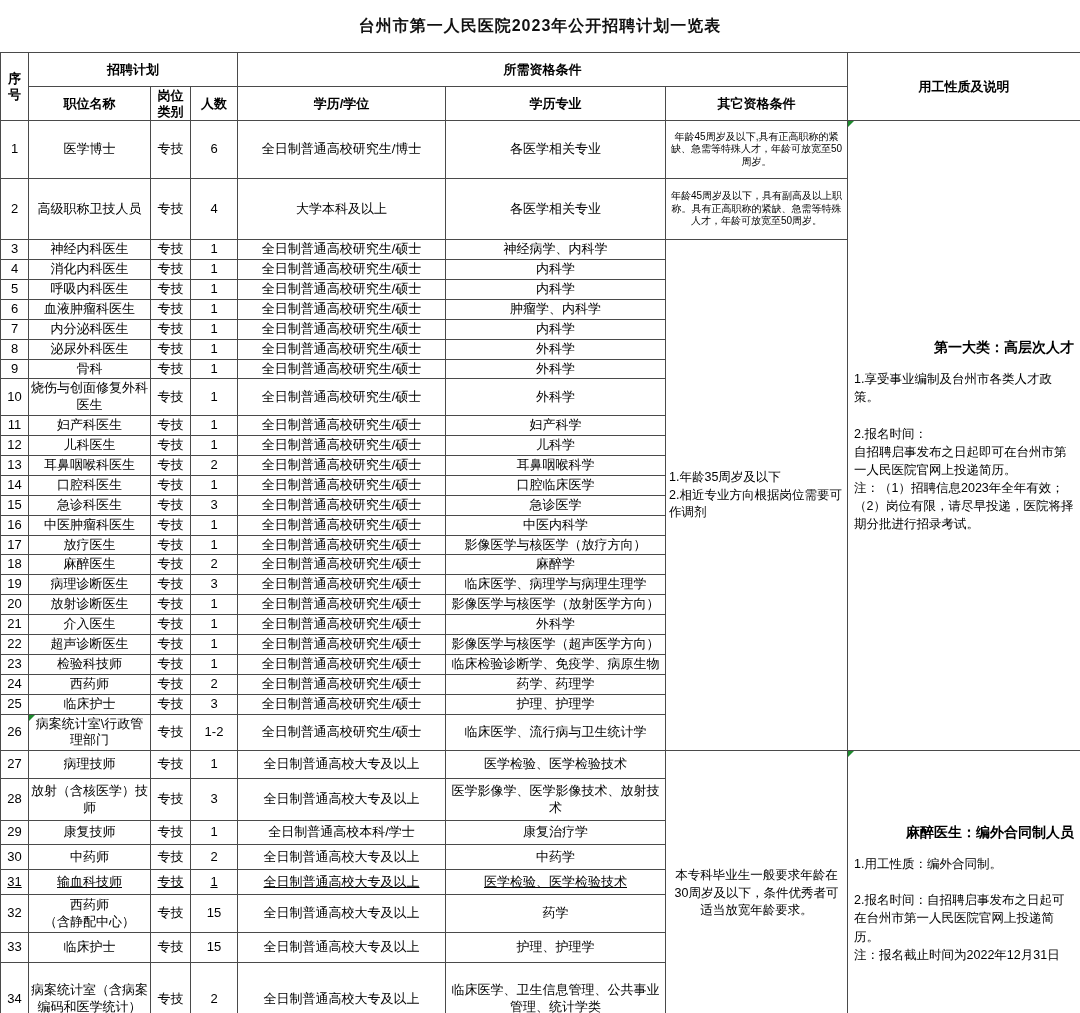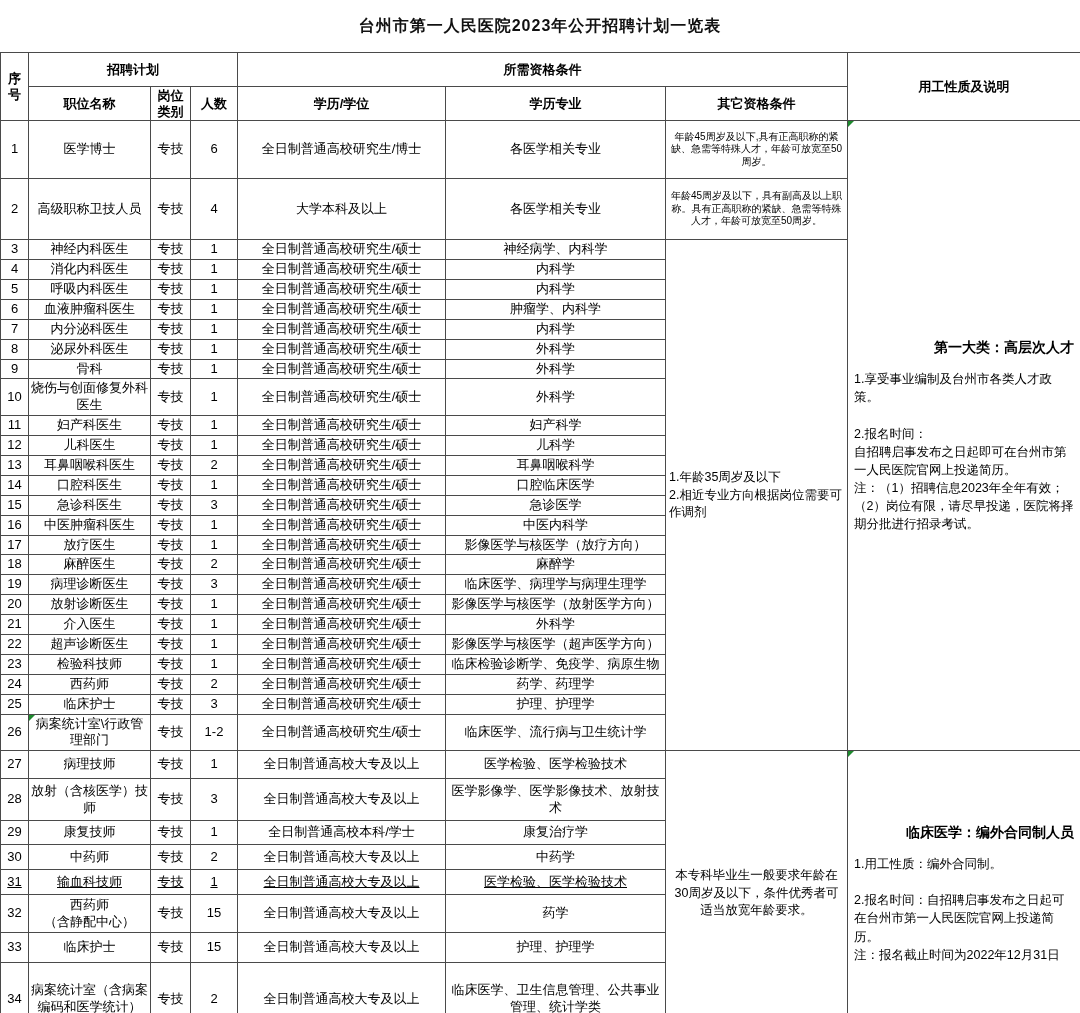--- a/index.html
+++ b/index.html
@@ -293,21 +293,21 @@
           <td class="c-major">临床医学、流行病与卫生统计学</td>
         </tr>
         <tr style="height: 28px;">
           <td class="c-no">27</td>
           <td class="c-position">病理技师</td>
           <td class="c-category">专技</td>
           <td class="c-count">1</td>
           <td class="c-degree">全日制普通高校大专及以上</td>
           <td class="c-major">医学检验、医学检验技术</td>
           <td class="c-other-merged centered" rowspan="8">本专科毕业生一般要求年龄在30周岁及以下，条件优秀者可适当放宽年龄要求。</td>
-          <td class="c-nature" rowspan="8"><div class="nature-heading">临床医学：编外合同制人员</div><div class="nature-body">1.用工性质：编外合同制。
+          <td class="c-nature" rowspan="8"><div class="nature-heading">麻醉医生：编外合同制人员</div><div class="nature-body">1.用工性质：编外合同制。
 
 2.报名时间：自招聘启事发布之日起可在台州市第一人民医院官网上投递简历。
 注：报名截止时间为2022年12月31日</div><span class="corner-flag" style="border-top-color: rgb(30, 138, 46);"></span></td>
         </tr>
         <tr style="height: 42px;">
           <td class="c-no">28</td>
           <td class="c-position">放射（含核医学）技师</td>
           <td class="c-category">专技</td>
           <td class="c-count">3</td>
           <td class="c-degree">全日制普通高校大专及以上</td>

